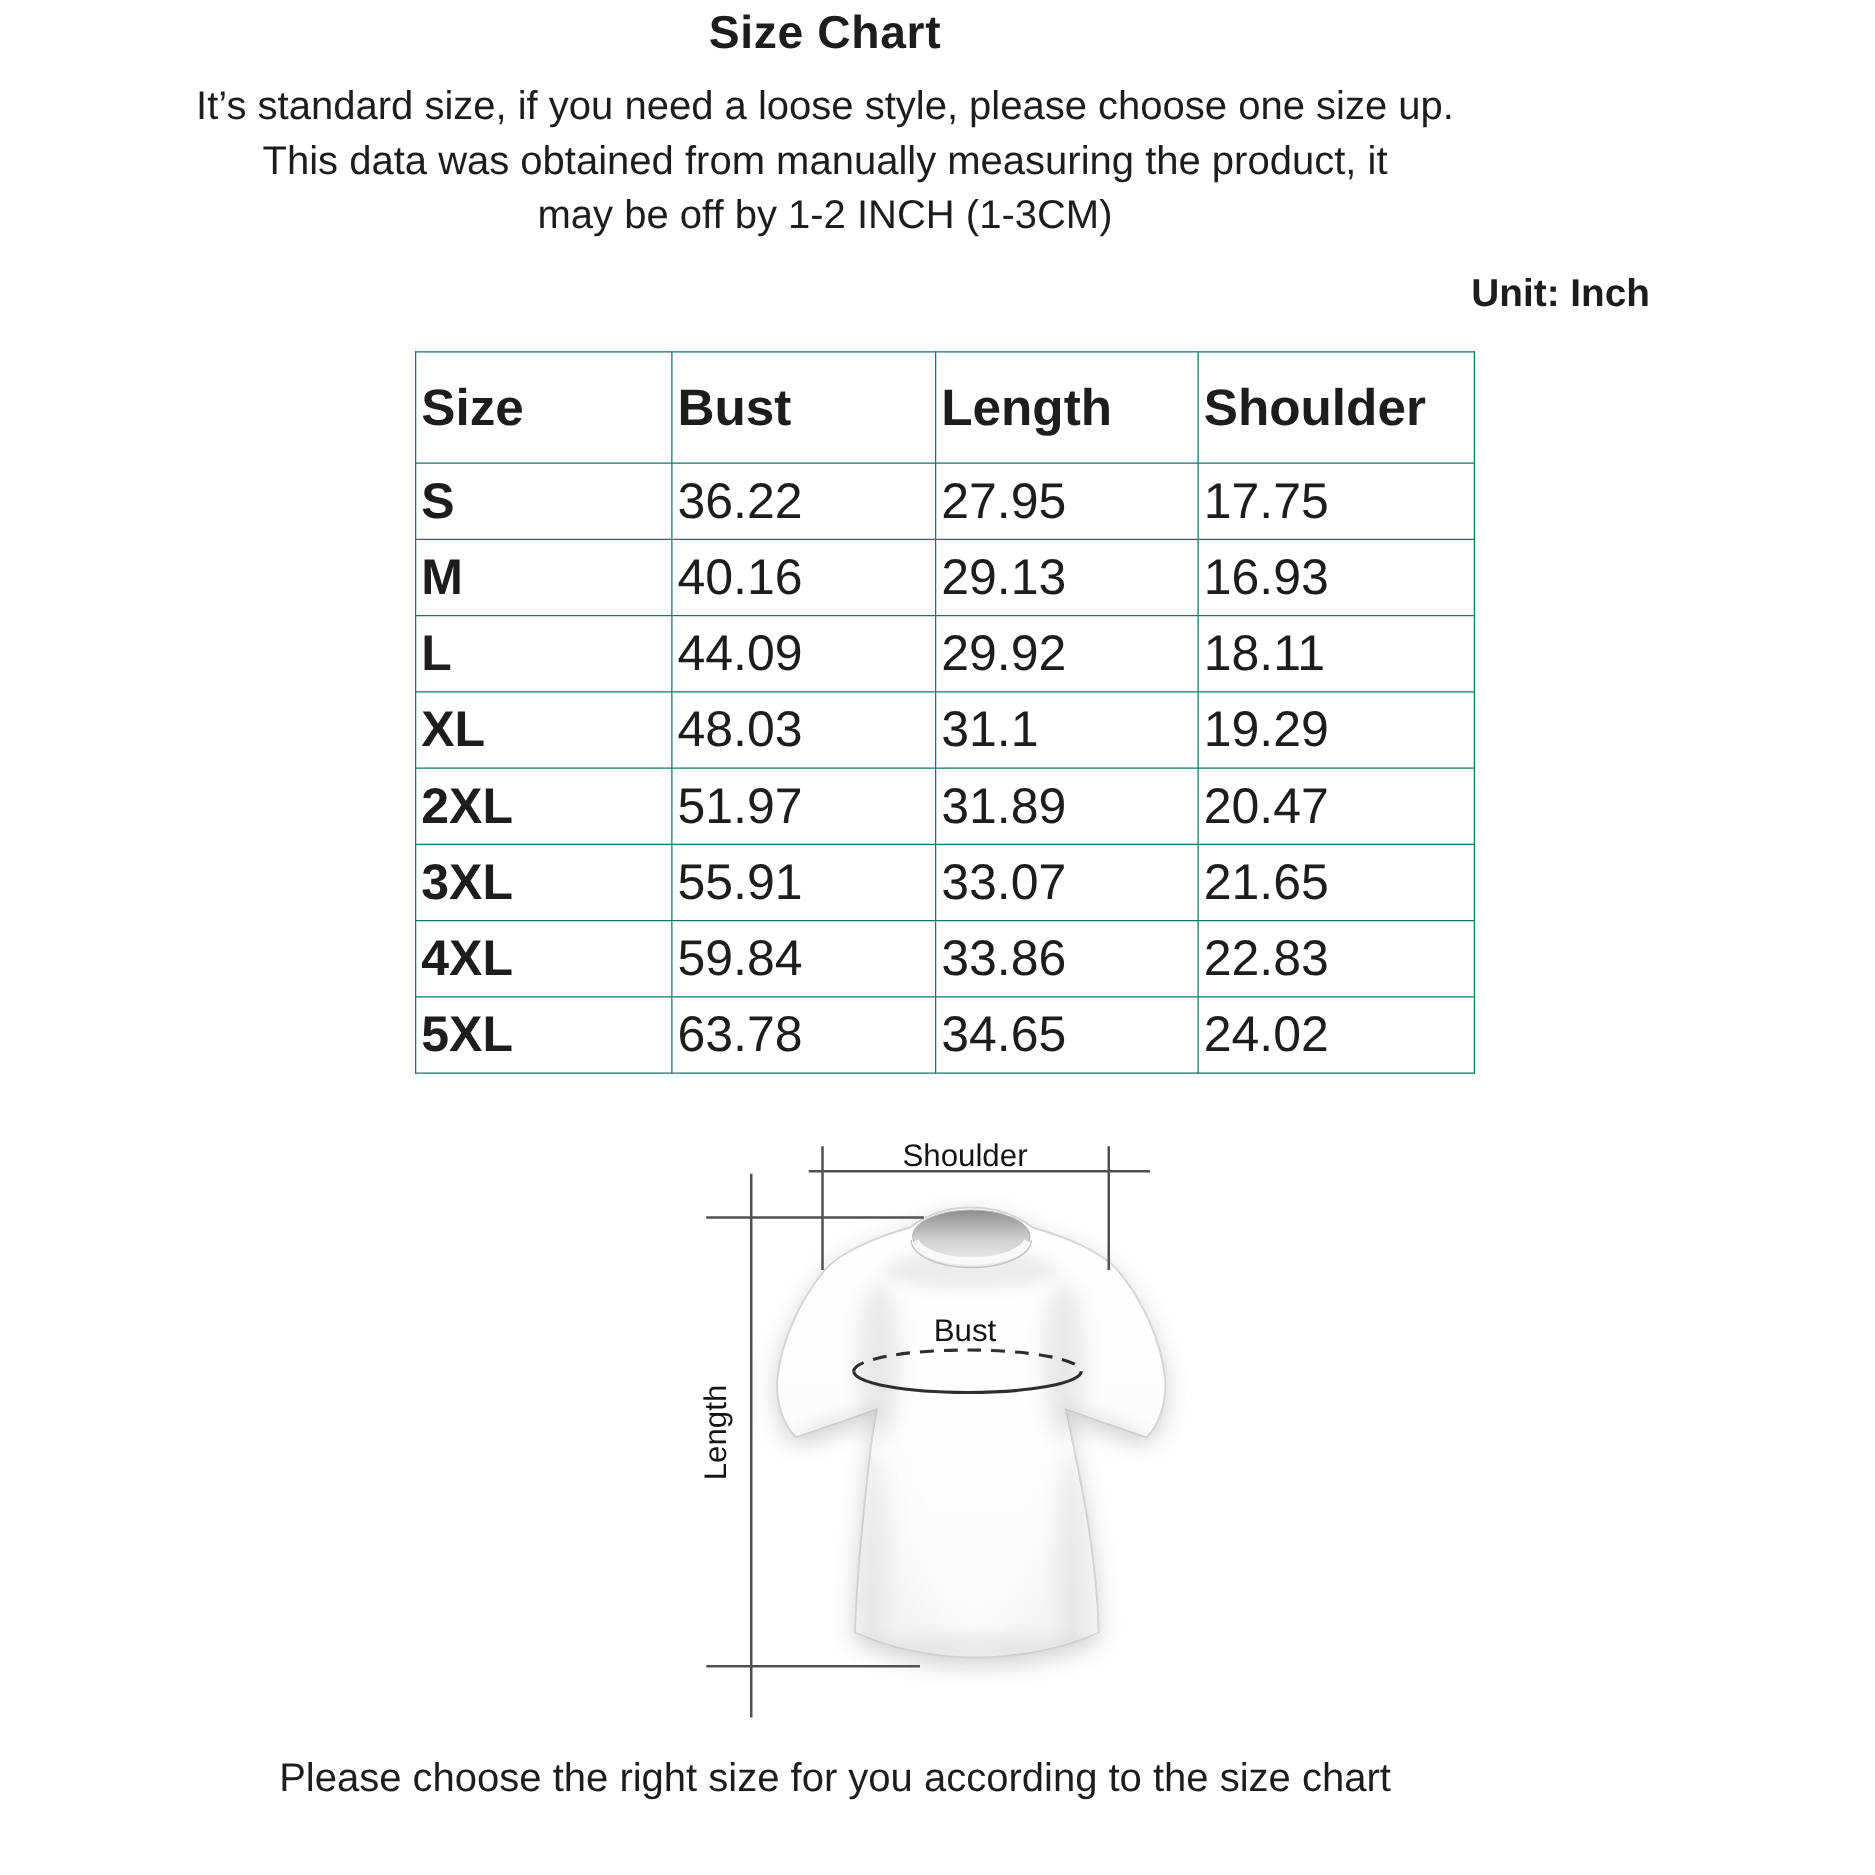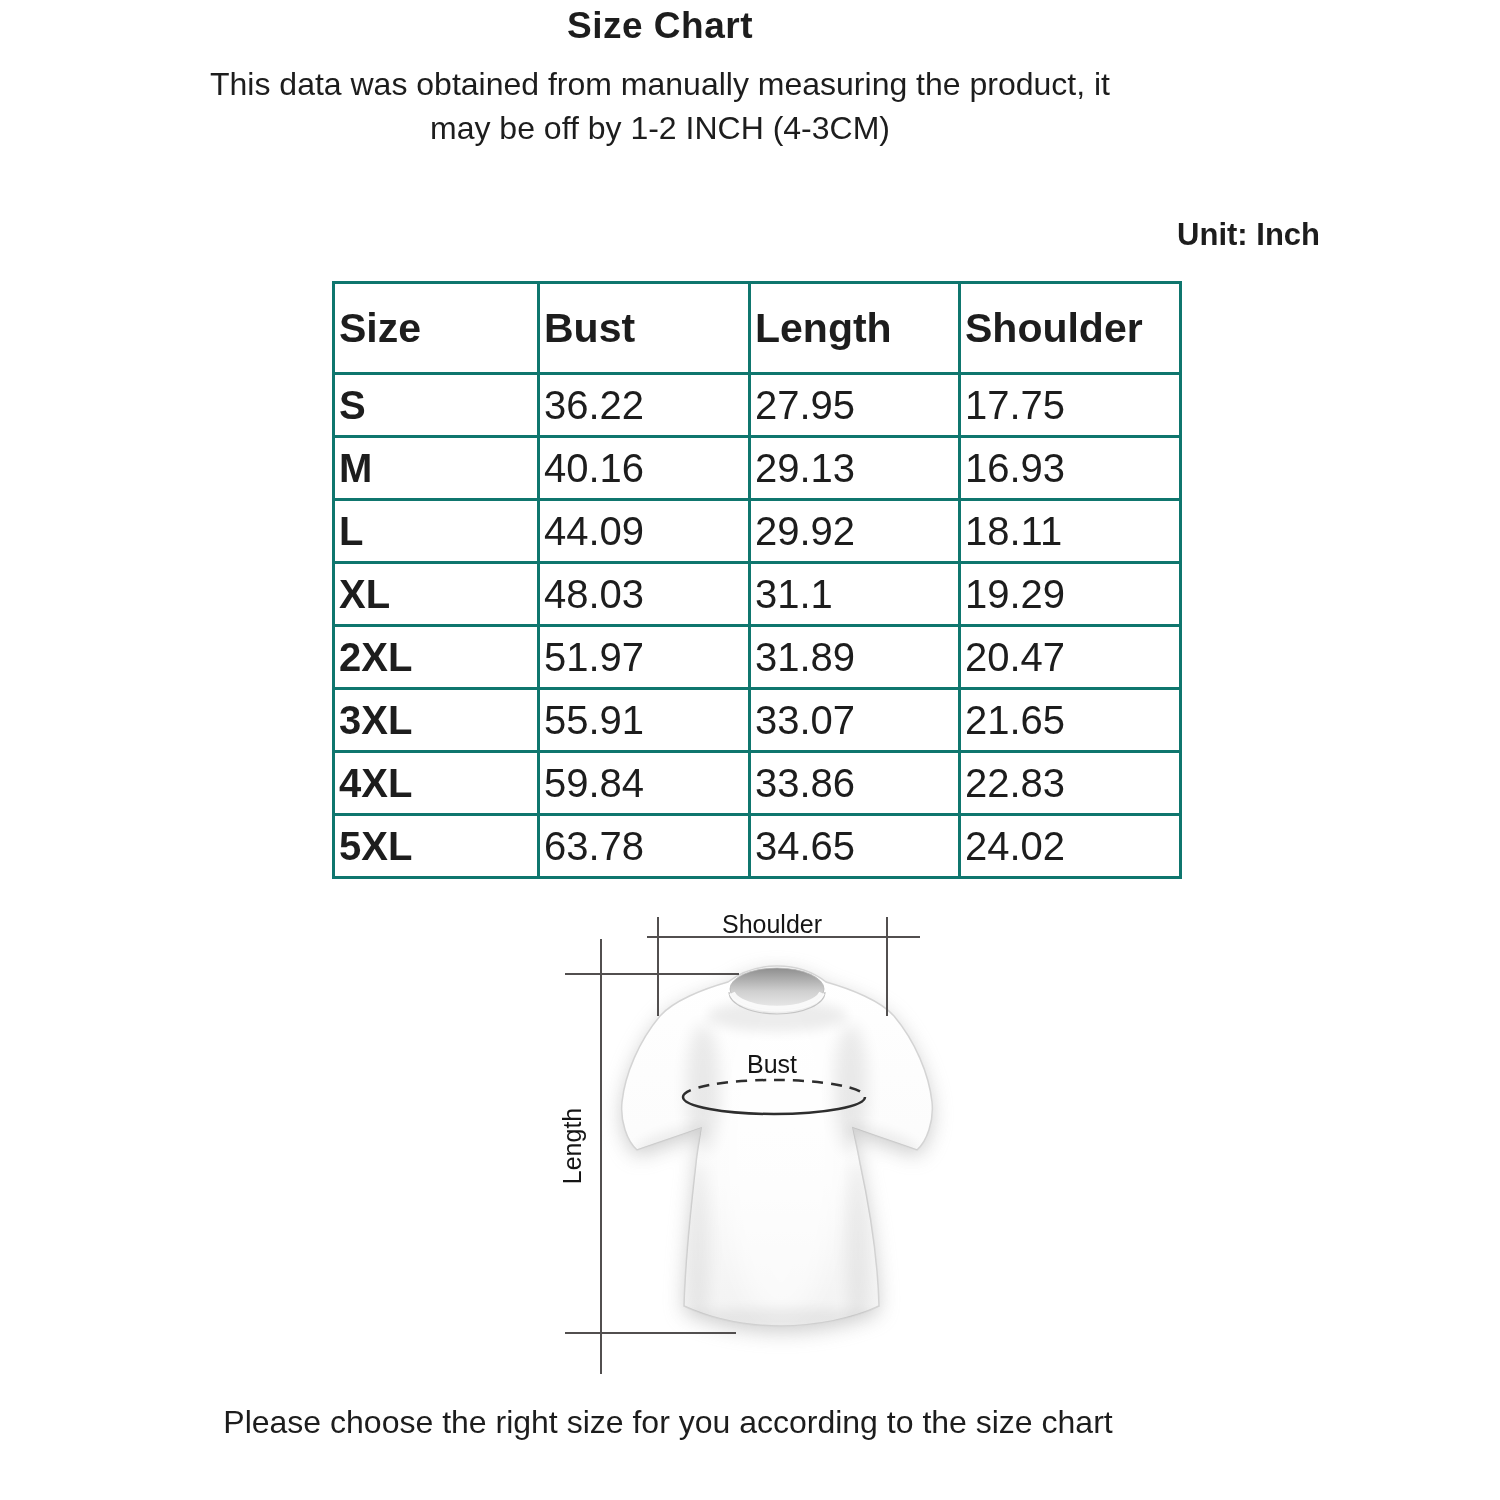--- a/index.html
+++ b/index.html
@@ -16,21 +16,21 @@
   .title { top: 4px; font-size: 37px; font-weight: 700; line-height: 44px; letter-spacing: .5px; }
   .desc  { top: 63px; font-size: 32px; line-height: 43.5px; font-weight: 400; }
   .unit  { top: 215px; font-size: 31px; font-weight: 700; line-height: 40px; text-align: right; }
   .footer{ top: 1401px; font-size: 32px; line-height: 43px; font-weight: 400; margin-left: 16px; }
 
   .size-table {
     position: absolute; left: 332px; top: 281px; width: 847px;
     border-collapse: collapse; table-layout: fixed;
   }
   .size-table th, .size-table td {
-    border: 3px solid #0f766e;
+    border: 1px solid #0f766e;
     padding: 0 2px 0 4px;
     vertical-align: middle;
     text-align: left;
     overflow: hidden;
     white-space: nowrap;
   }
   .size-table th { height: 88px; font-size: 41px; font-weight: 700; }
   .size-table td { height: 60px; font-size: 40px; font-weight: 400; }
   .size-table td.size-col { font-weight: 700; }
 
@@ -38,22 +38,23 @@
   .diagram text { font-family: "Liberation Sans", sans-serif; fill: #151515; }
 </style>
 </head>
 <body>
 
 <div class="canvas">
 
   <div class="centered title">Size Chart</div>
 
   <div class="centered desc">
+    <div>It’s standard size, if you need a loose style, please choose one size up.</div>
     <div>This data was obtained from manually measuring the product, it</div>
-    <div>may be off by 1-2 INCH (4-3CM)</div>
+    <div>may be off by 1-2 INCH (1-3CM)</div>
   </div>
 
   <div class="centered unit">Unit: Inch</div>
 
   <table class="size-table">
     <colgroup>
       <col style="width:205px">
         <col style="width:211px">
         <col style="width:210px">
         <col style="width:221px">

